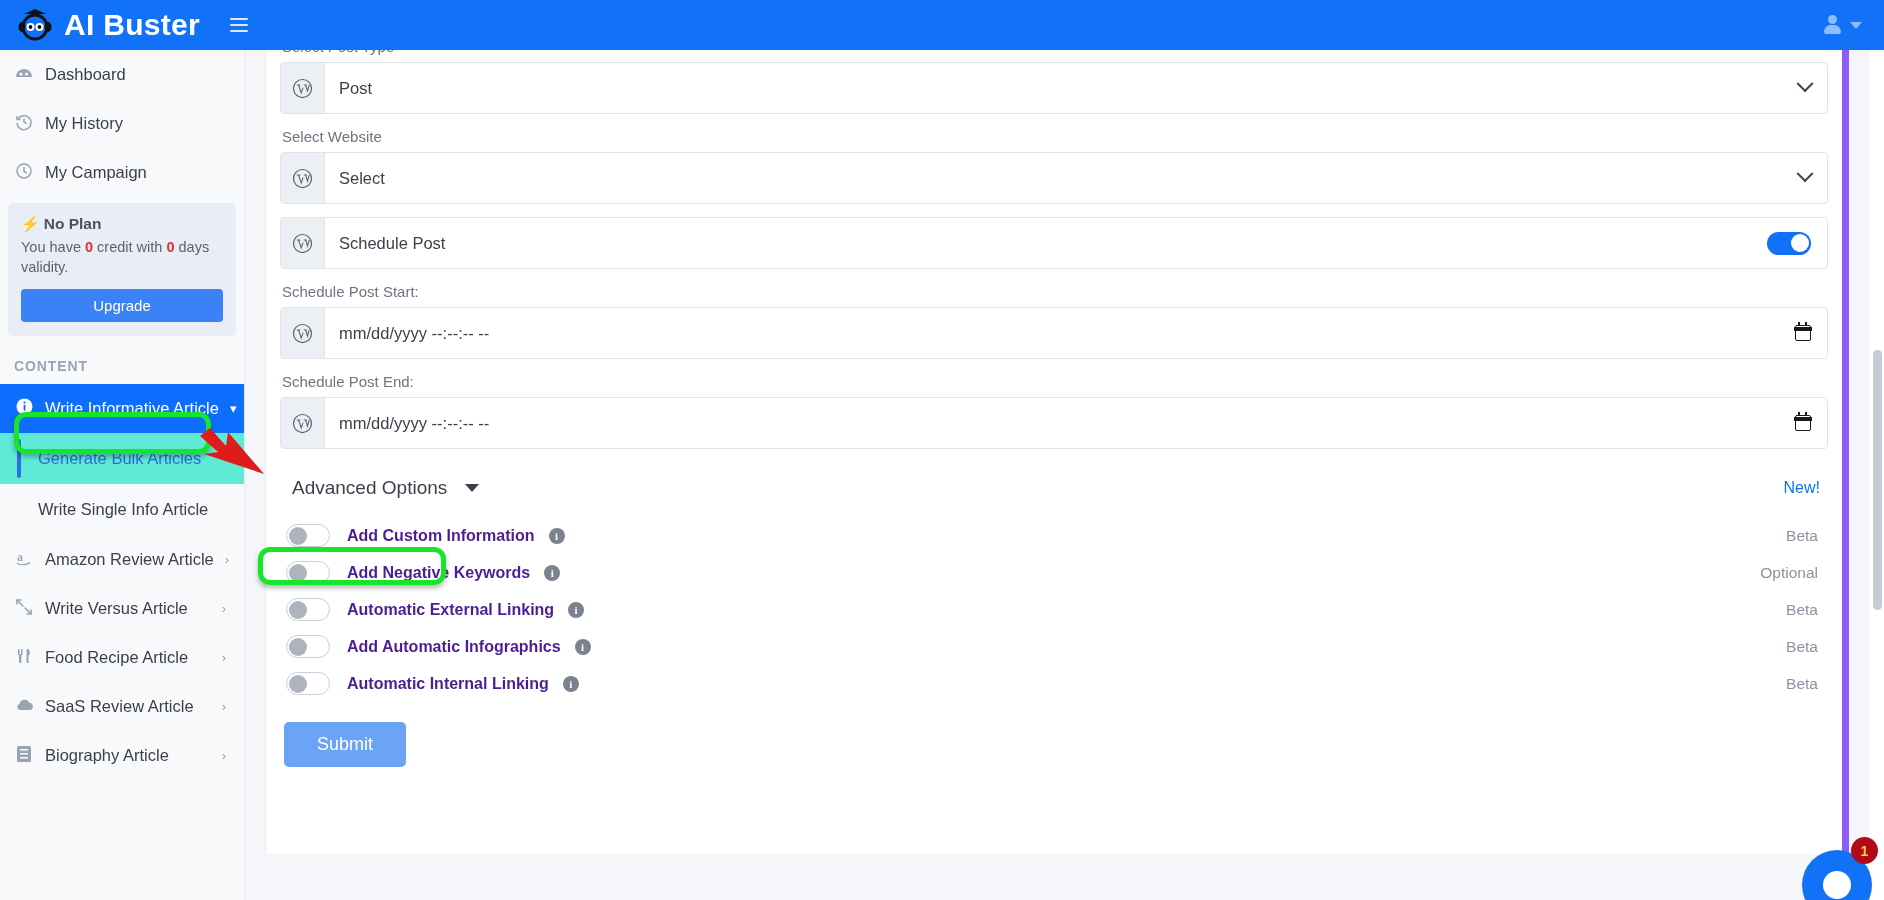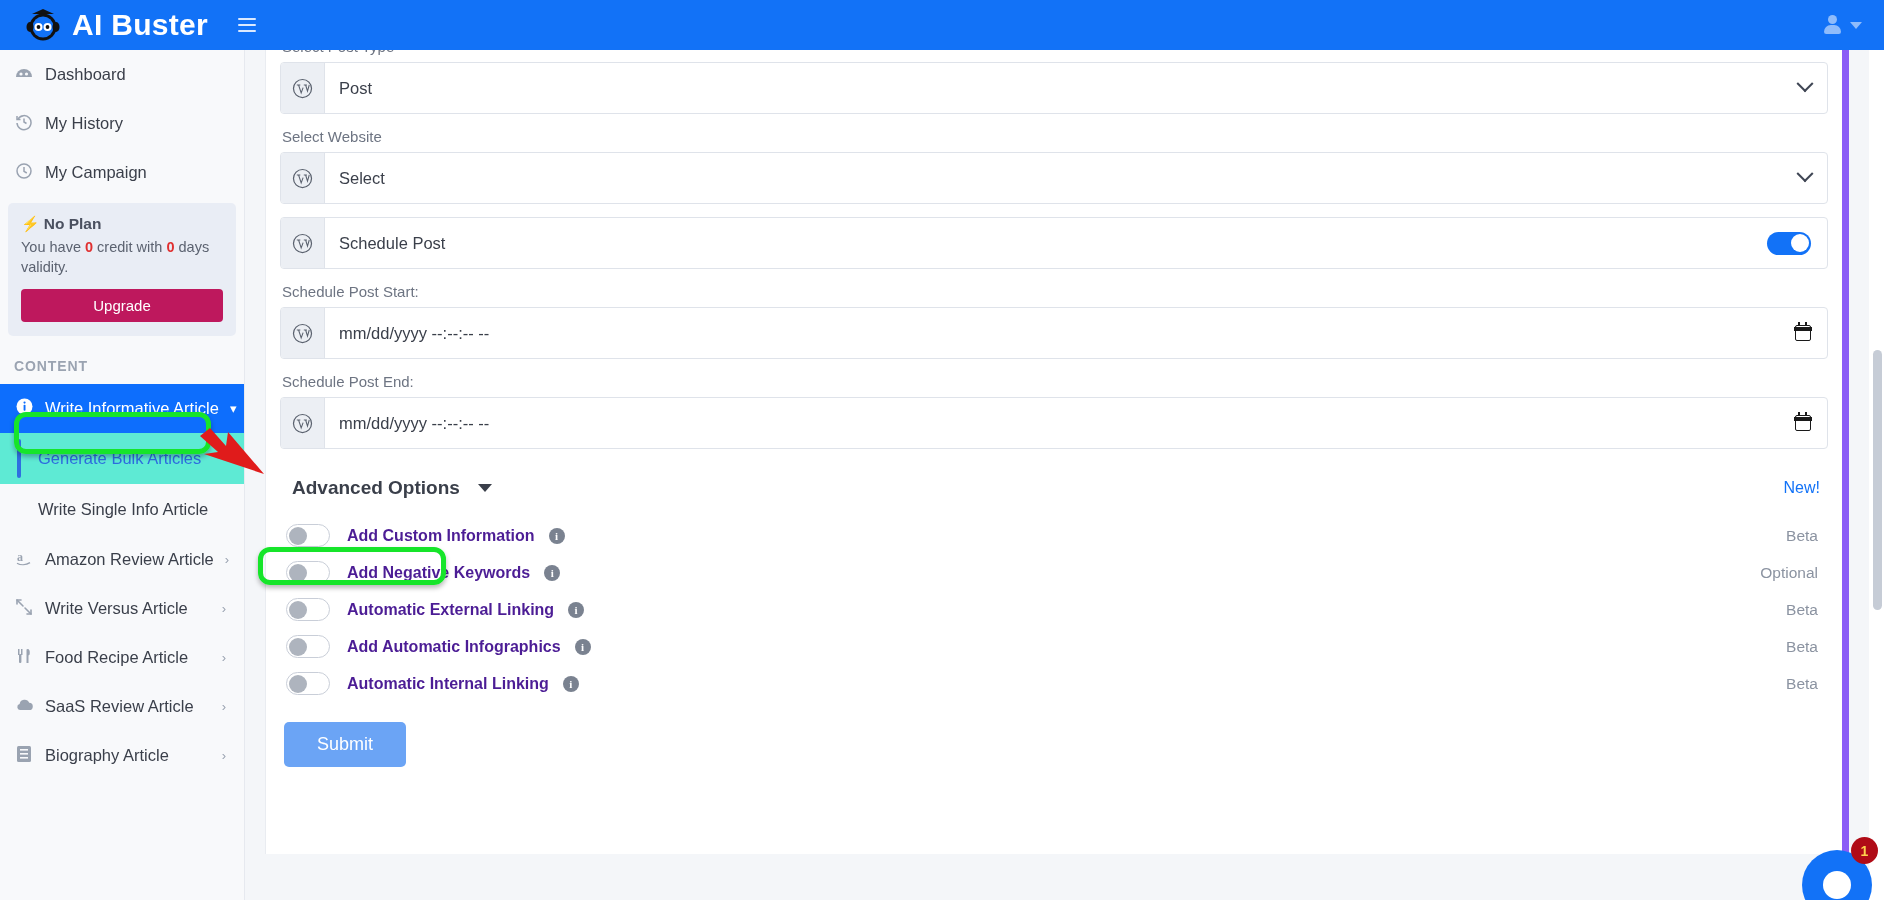--- a/index.html
+++ b/index.html
@@ -12,21 +12,21 @@
   body { position: relative; }
 
   
   .topbar {
     position: absolute; top: 0; left: 0;
     width: 1884px; height: 50px;
     background: #1272f7;
     display: flex; align-items: center;
     z-index: 60;
   }
-  .brand { display: flex; align-items: center; padding-left: 24px; gap: 10px; }
+  .brand { display: flex; align-items: center; padding-left: 16px; gap: 10px; }
   .bot-logo { width: 38px; height: 38px; position: relative; }
   .brand-text {
     color: #ffffff; font-size: 30px; font-weight: 700;
     letter-spacing: .3px; line-height: 1;
   }
   .hamburger {
     margin-left: 30px; width: 22px; height: 20px;
     display: flex; flex-direction: column; justify-content: center; gap: 4px;
     cursor: pointer;
   }
@@ -86,21 +86,21 @@
   }
   .plan-title {
     font-size: 15.5px; font-weight: 700; color: #4b5160;
     display: flex; align-items: center; gap: 4px; margin-bottom: 4px;
   }
   .bolt { color: #e03030; font-size: 15px; }
   .plan-sub { font-size: 14.5px; color: #5b6270; line-height: 1.38; }
   .plan-sub b { color: #e03030; }
   .upgrade-btn {
     display: block; width: 100%; margin-top: 12px;
-    background: #be185d; color: #fff; border: none; border-radius: 4px;
+    background: #3b82f6; color: #fff; border: none; border-radius: 4px;
     font-family: inherit; font-size: 15px; padding: 8px 0; cursor: pointer;
   }
   .section-label {
     font-size: 14px; letter-spacing: .9px; color: #9aa3b1;
     font-weight: 700; padding: 18px 0 10px 14px;
   }
   .sub-item {
     display:flex; align-items:center; height: 51px;
     padding-left: 38px; font-size: 16.5px; color: #3a3f4a;
     cursor: pointer; position: relative;
@@ -197,21 +197,20 @@
   
   .adv-row {
     display: flex; align-items: center; justify-content: space-between;
     margin-top: 22px; padding: 0 2px; position: relative;
   }
   .adv-btn {
     display: inline-flex; align-items: center; gap: 18px;
     font-size: 19px; color: #3a3f4a; background: transparent;
     border: none; font-family: inherit; cursor: pointer;
     padding: 6px 10px;
-    font-weight: bold;
   }
   .adv-caret {
     width:0;height:0;border-left:7px solid transparent;border-right:7px solid transparent;
     border-top:8px solid #3a3f4a;
   }
   .new-link { font-size: 16px; color: #1272f7; cursor: pointer; padding-right: 6px; }
 
   
   .green-box2 {
     position: absolute; left: 258px; top: 547px;

